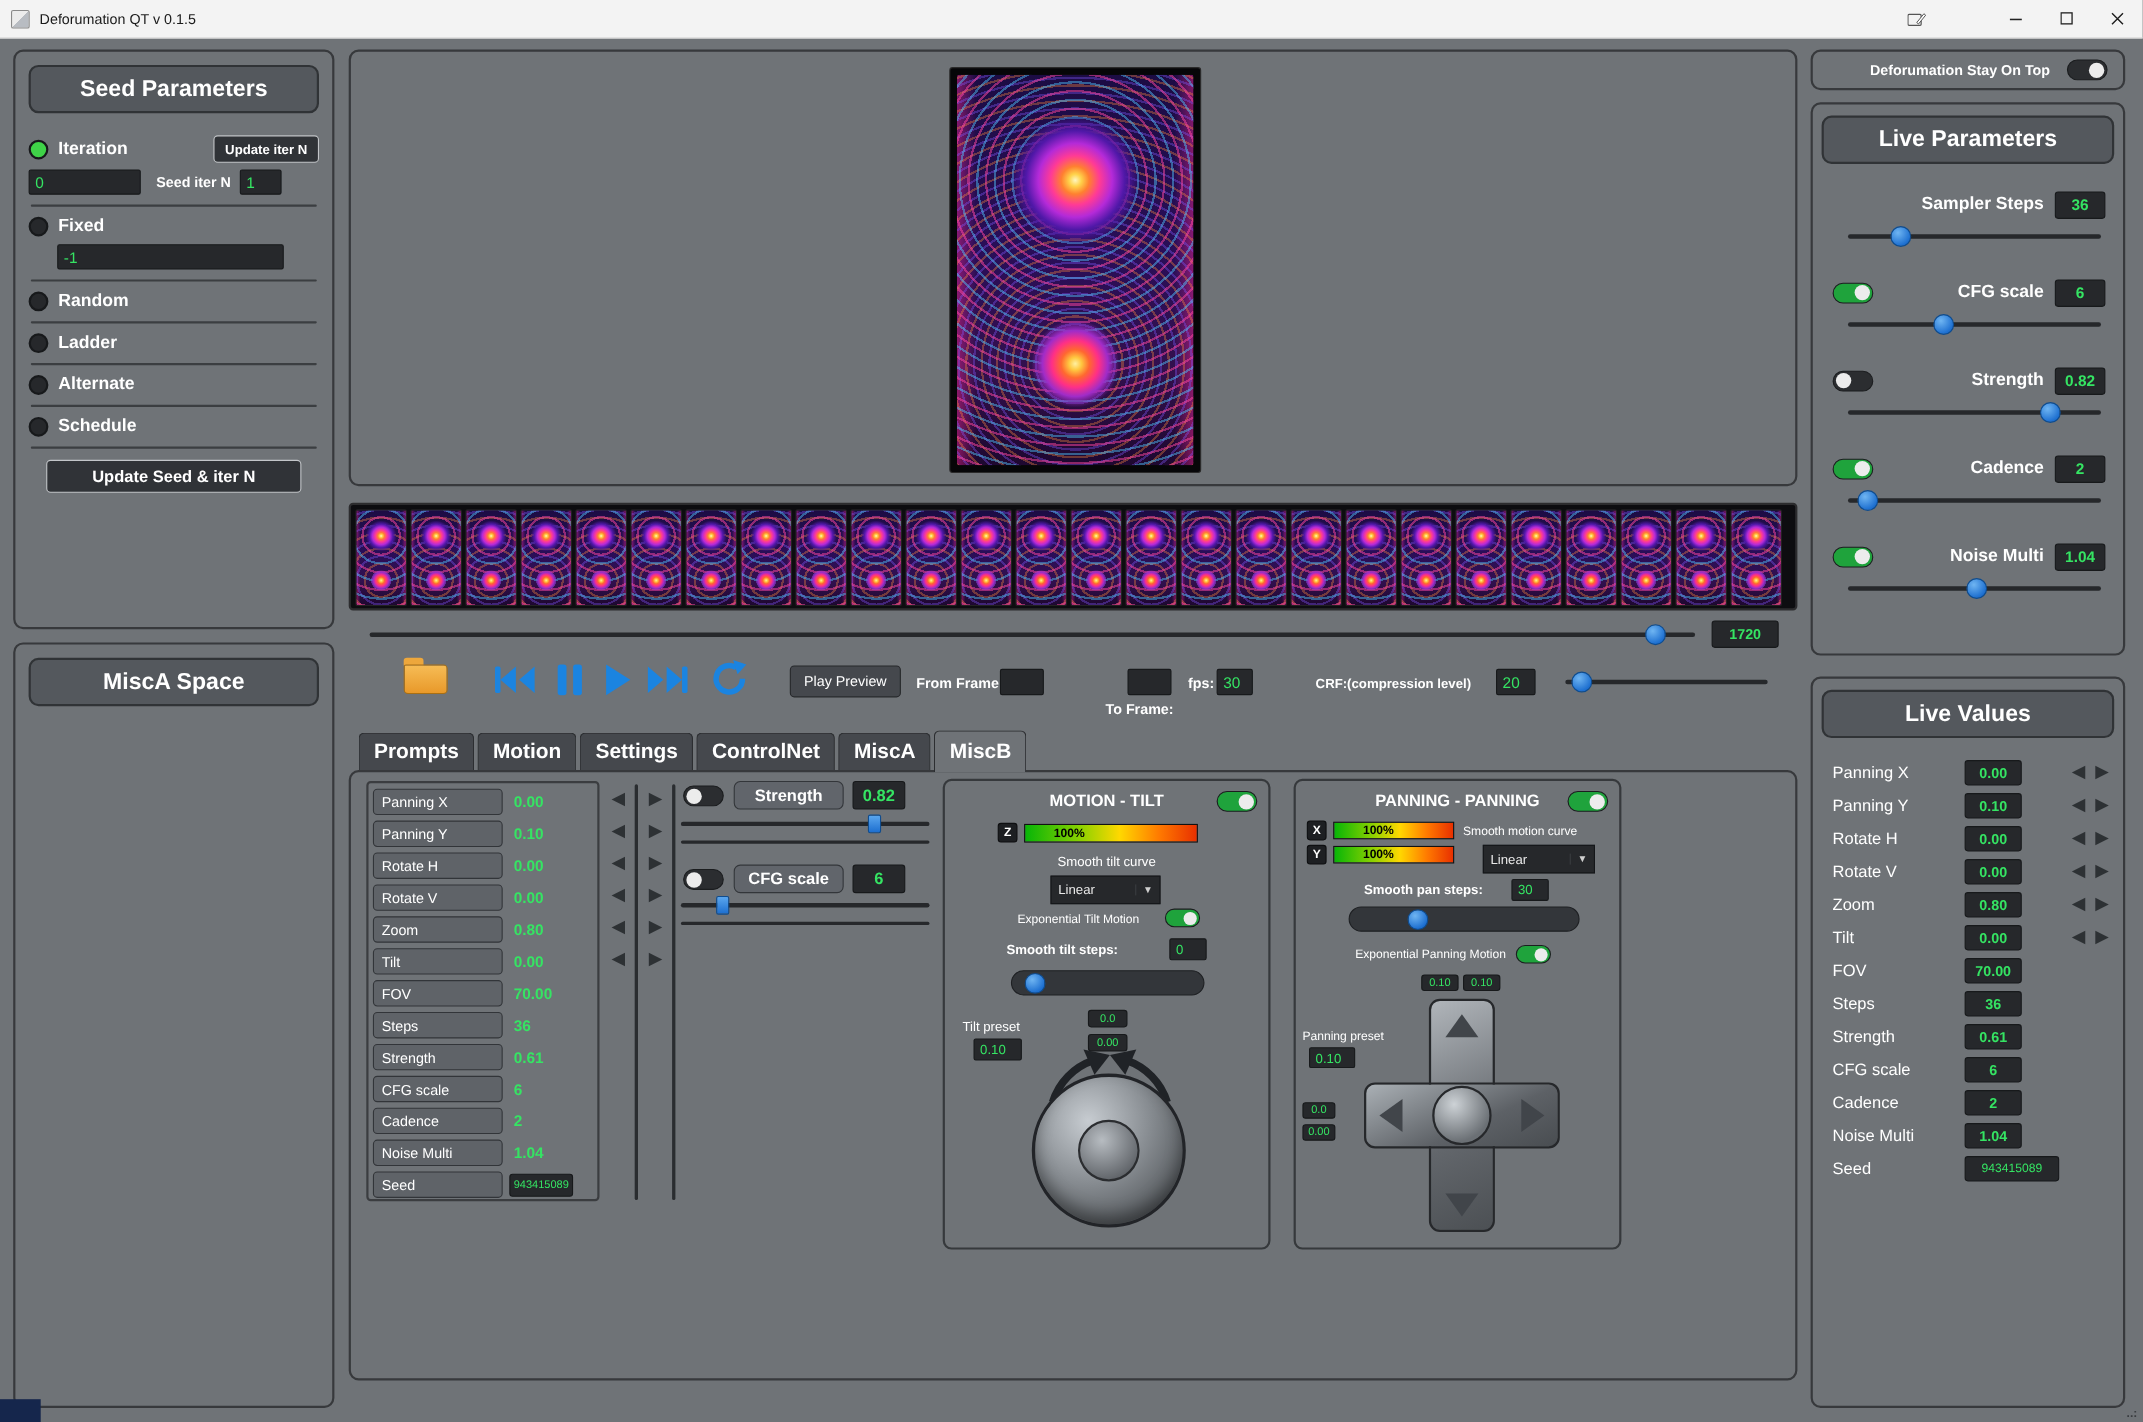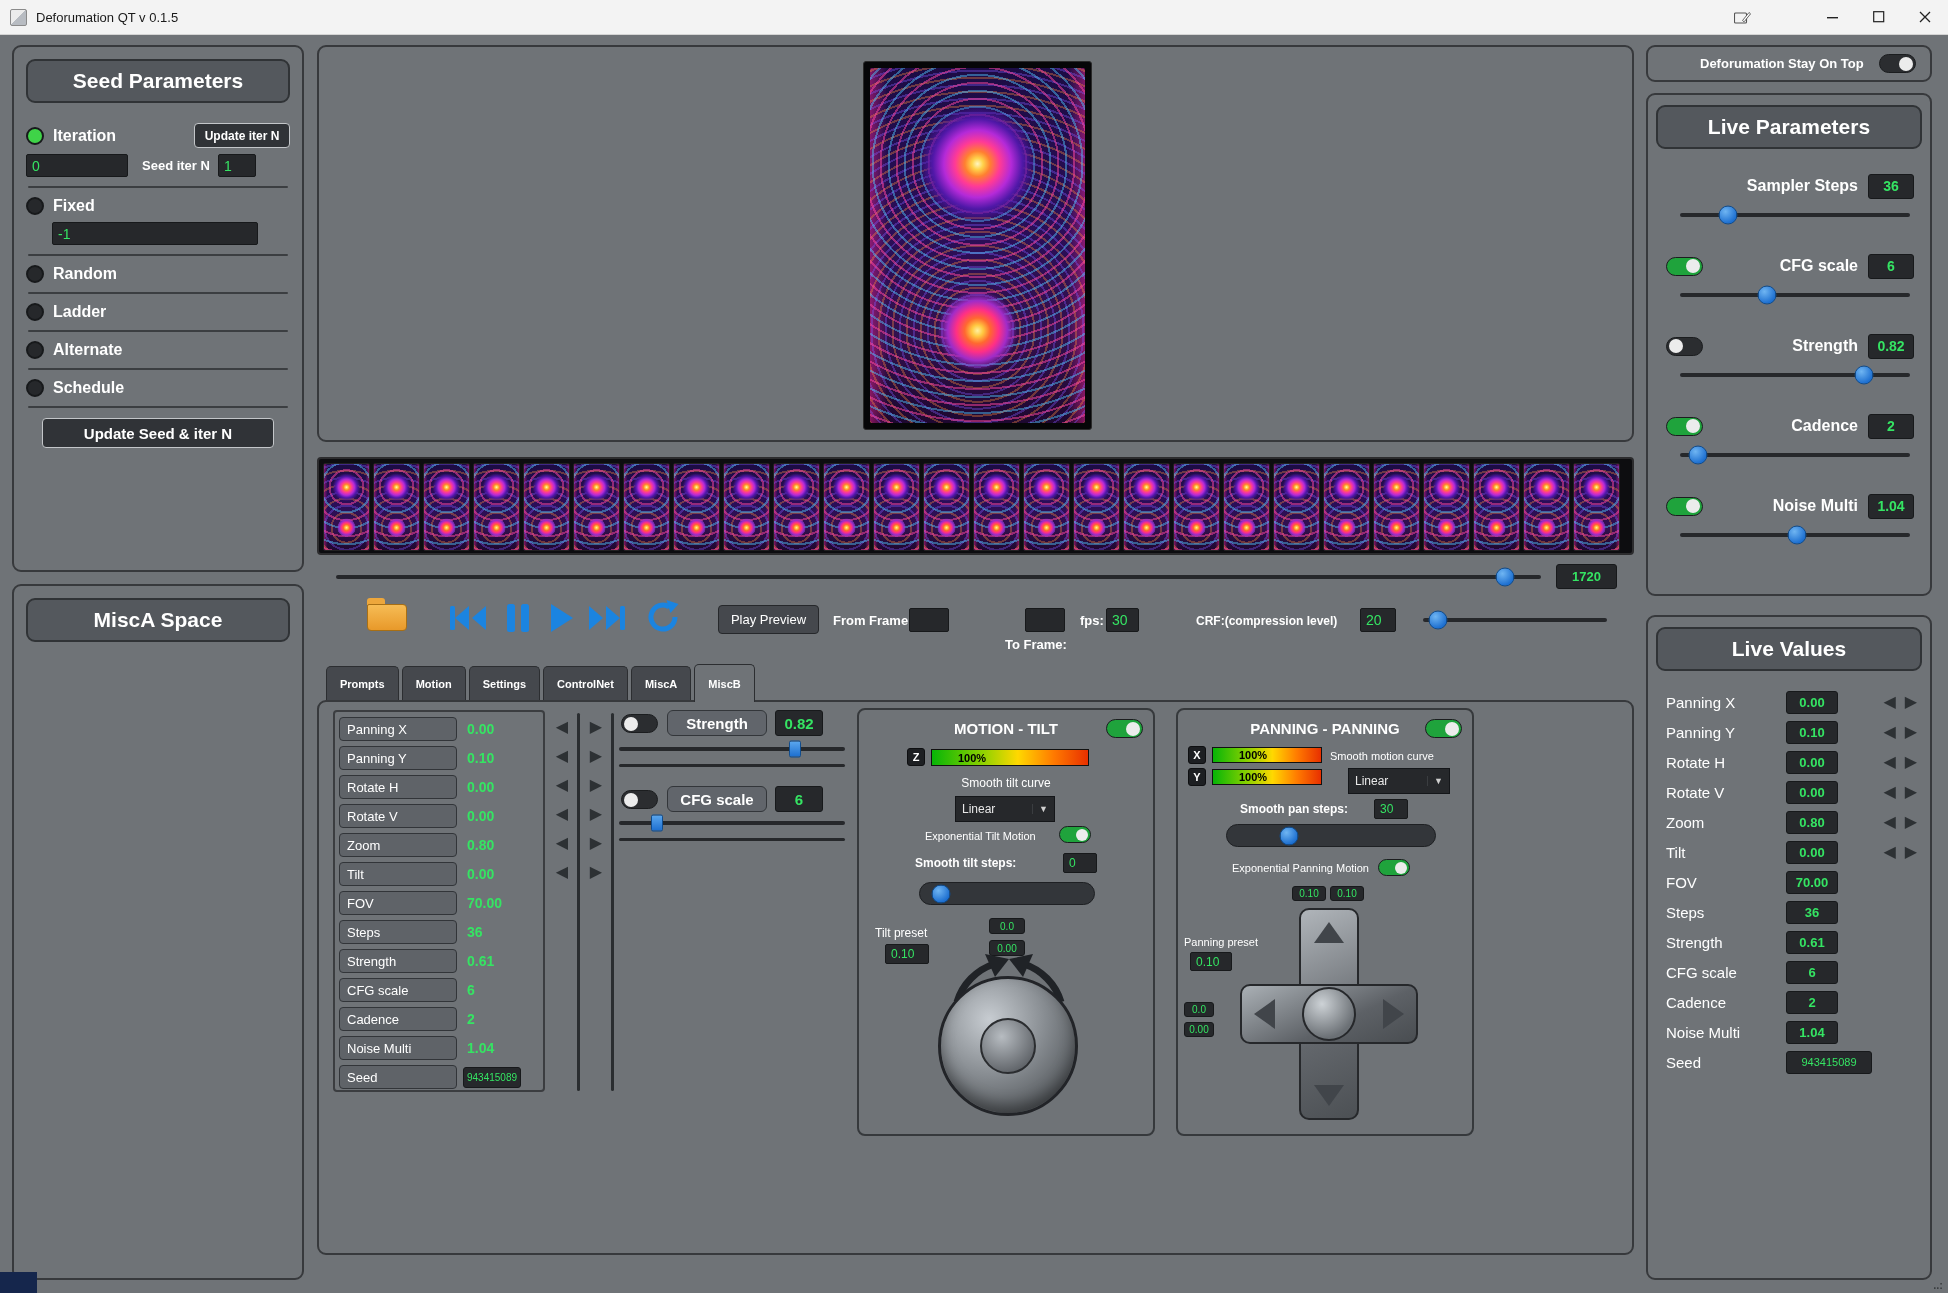--- a/index.html
+++ b/index.html
@@ -68,21 +68,21 @@
   .shandle { position:absolute; top:50%; width:19px; height:19px; border-radius:50%;
     background:radial-gradient(circle at 35% 30%, #6fb5f2, #1d6fd0 72%); border:1px solid #0f4c8e;
     transform:translate(-50%,-50%); }
   .sq { position:absolute; top:50%; width:12px; height:17px; border-radius:2px;
     background:linear-gradient(180deg,#5aa6ee,#1d6fd0); border:1px solid #0f4c8e; transform:translate(-50%,-50%); }
   .pill { position:absolute; background:#33363a; border:1px solid #1e2023; border-radius:12px; }
 
   
   .tabbar { position:absolute; display:flex; gap:3px; align-items:flex-end; z-index:5; height:38px; }
   .tab { height:34px; margin-bottom:2px; background:#45484d; border:1px solid #2c2e31; border-bottom:none;
-    border-radius:5px 5px 0 0; color:#fff; font-weight:bold; font-size:11px; padding:2px 13px;
+    border-radius:5px 5px 0 0; color:#fff; font-weight:bold; font-size:19px; padding:2px 13px;
     display:flex; align-items:center; }
   .tab.active { height:38px; margin-bottom:0; background:#6f7377; }
 
   
   .prow { display:flex; align-items:center; height:24px; }
   .pbtn { width:118px; height:24px; background:#5f6368; border:1px solid #323539; border-radius:4px;
     color:#fff; font-size:13px; display:flex; align-items:center; padding-left:7px; }
   .pval { margin-left:10px; color:#35e463; font-size:14px; font-weight:bold; }
   .pval.wide { background:#26282b; border:1px solid #17191b; border-radius:3px; font-size:10px;
     padding:4px 3px; margin-left:6px; font-weight:normal; }

